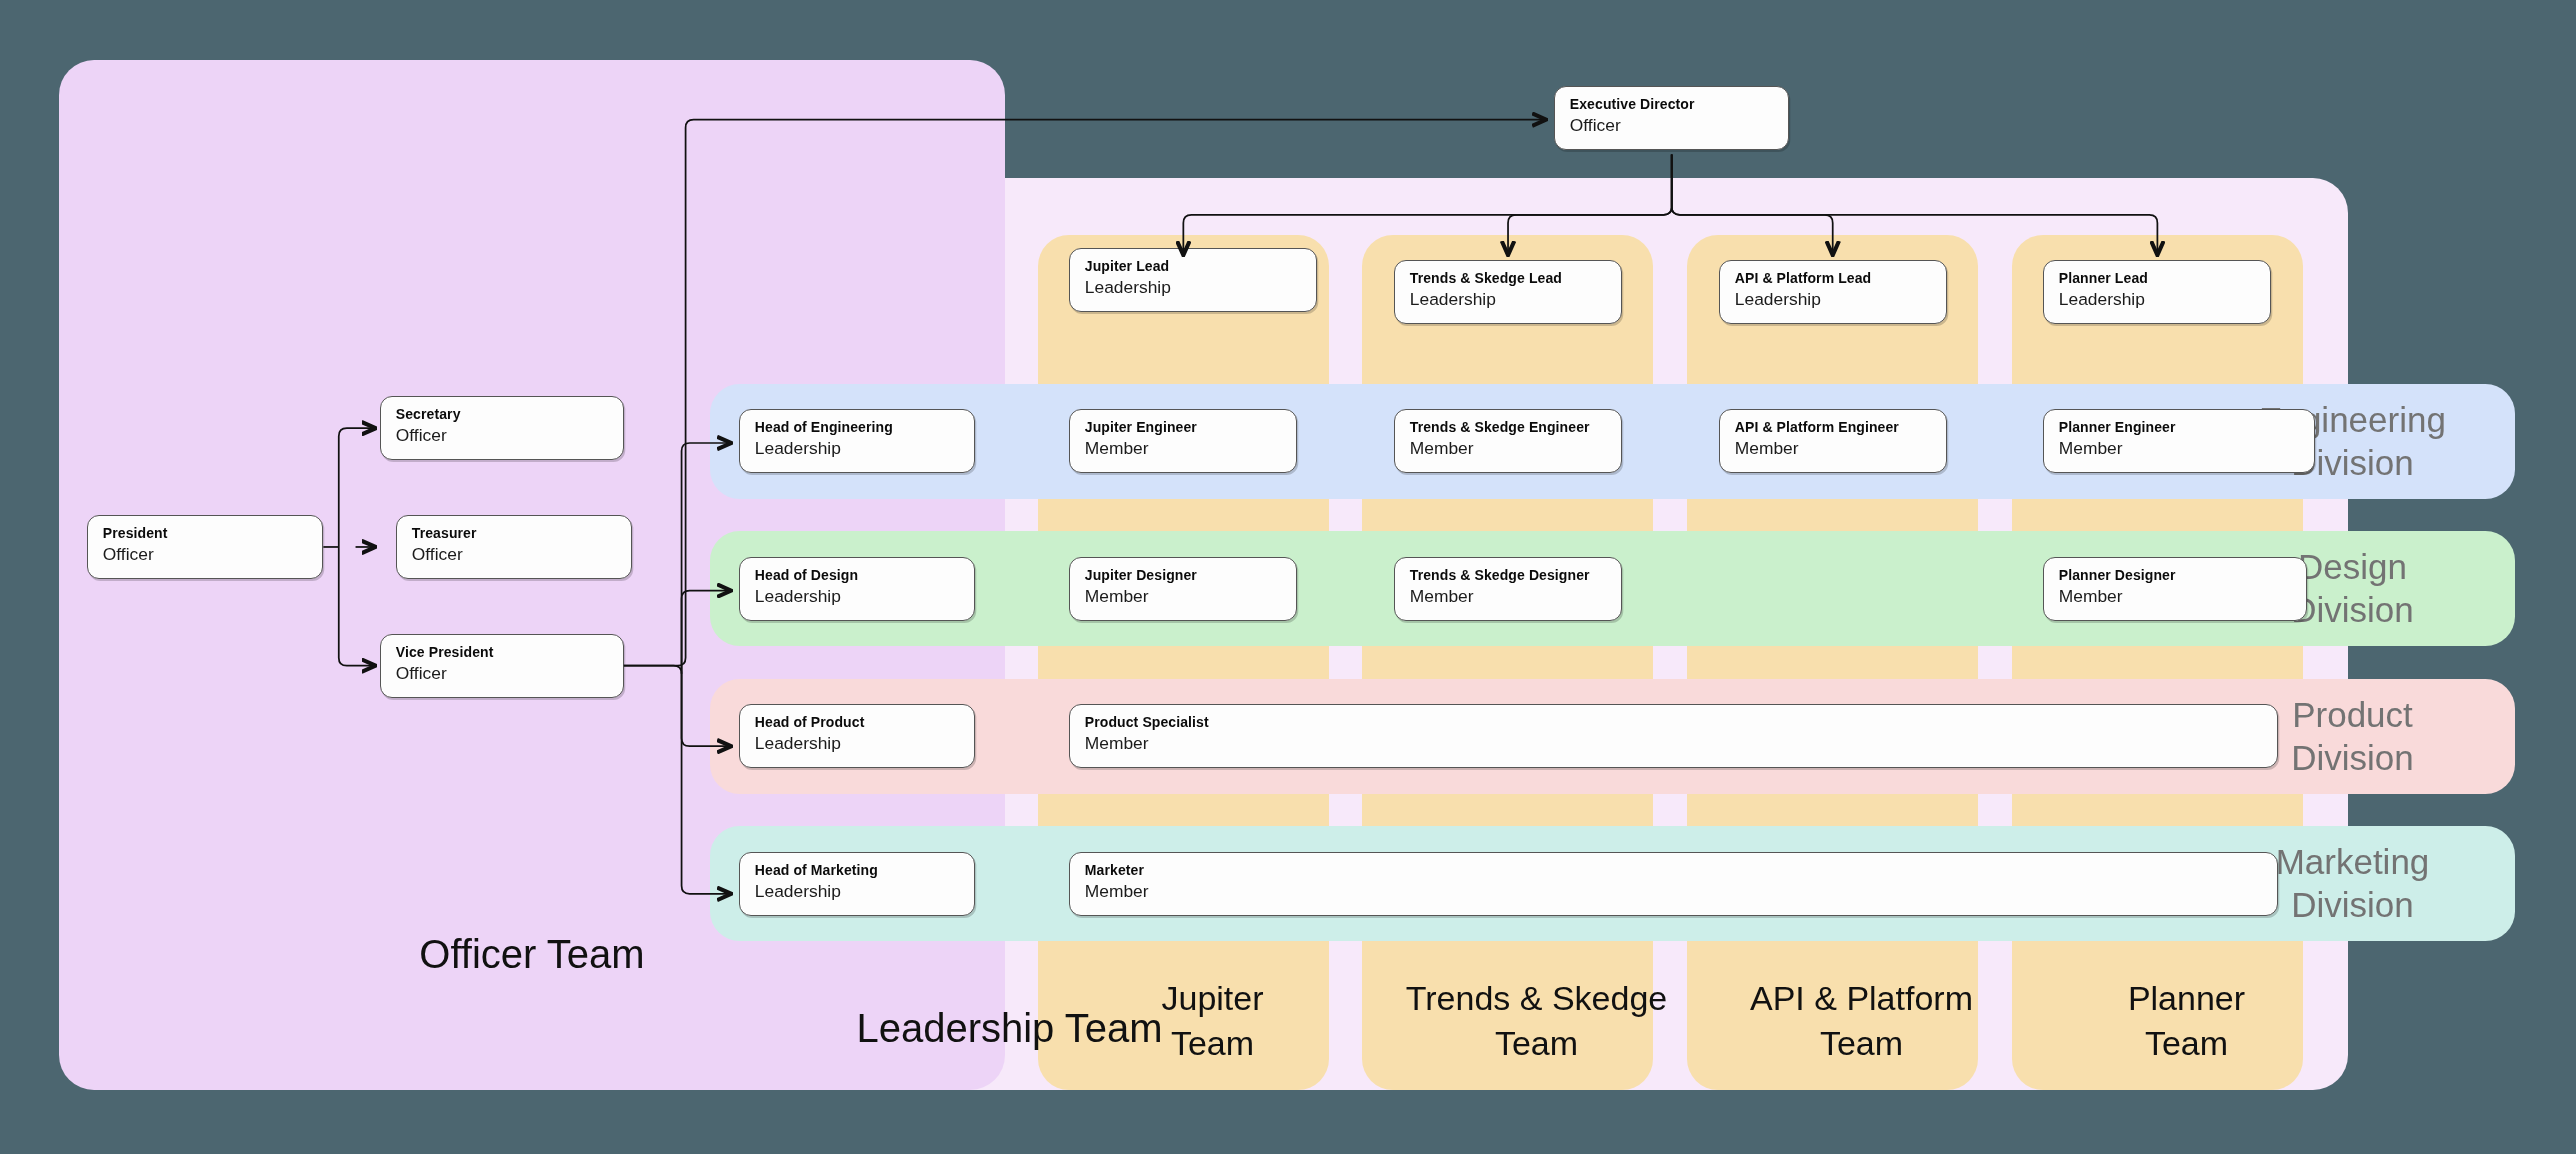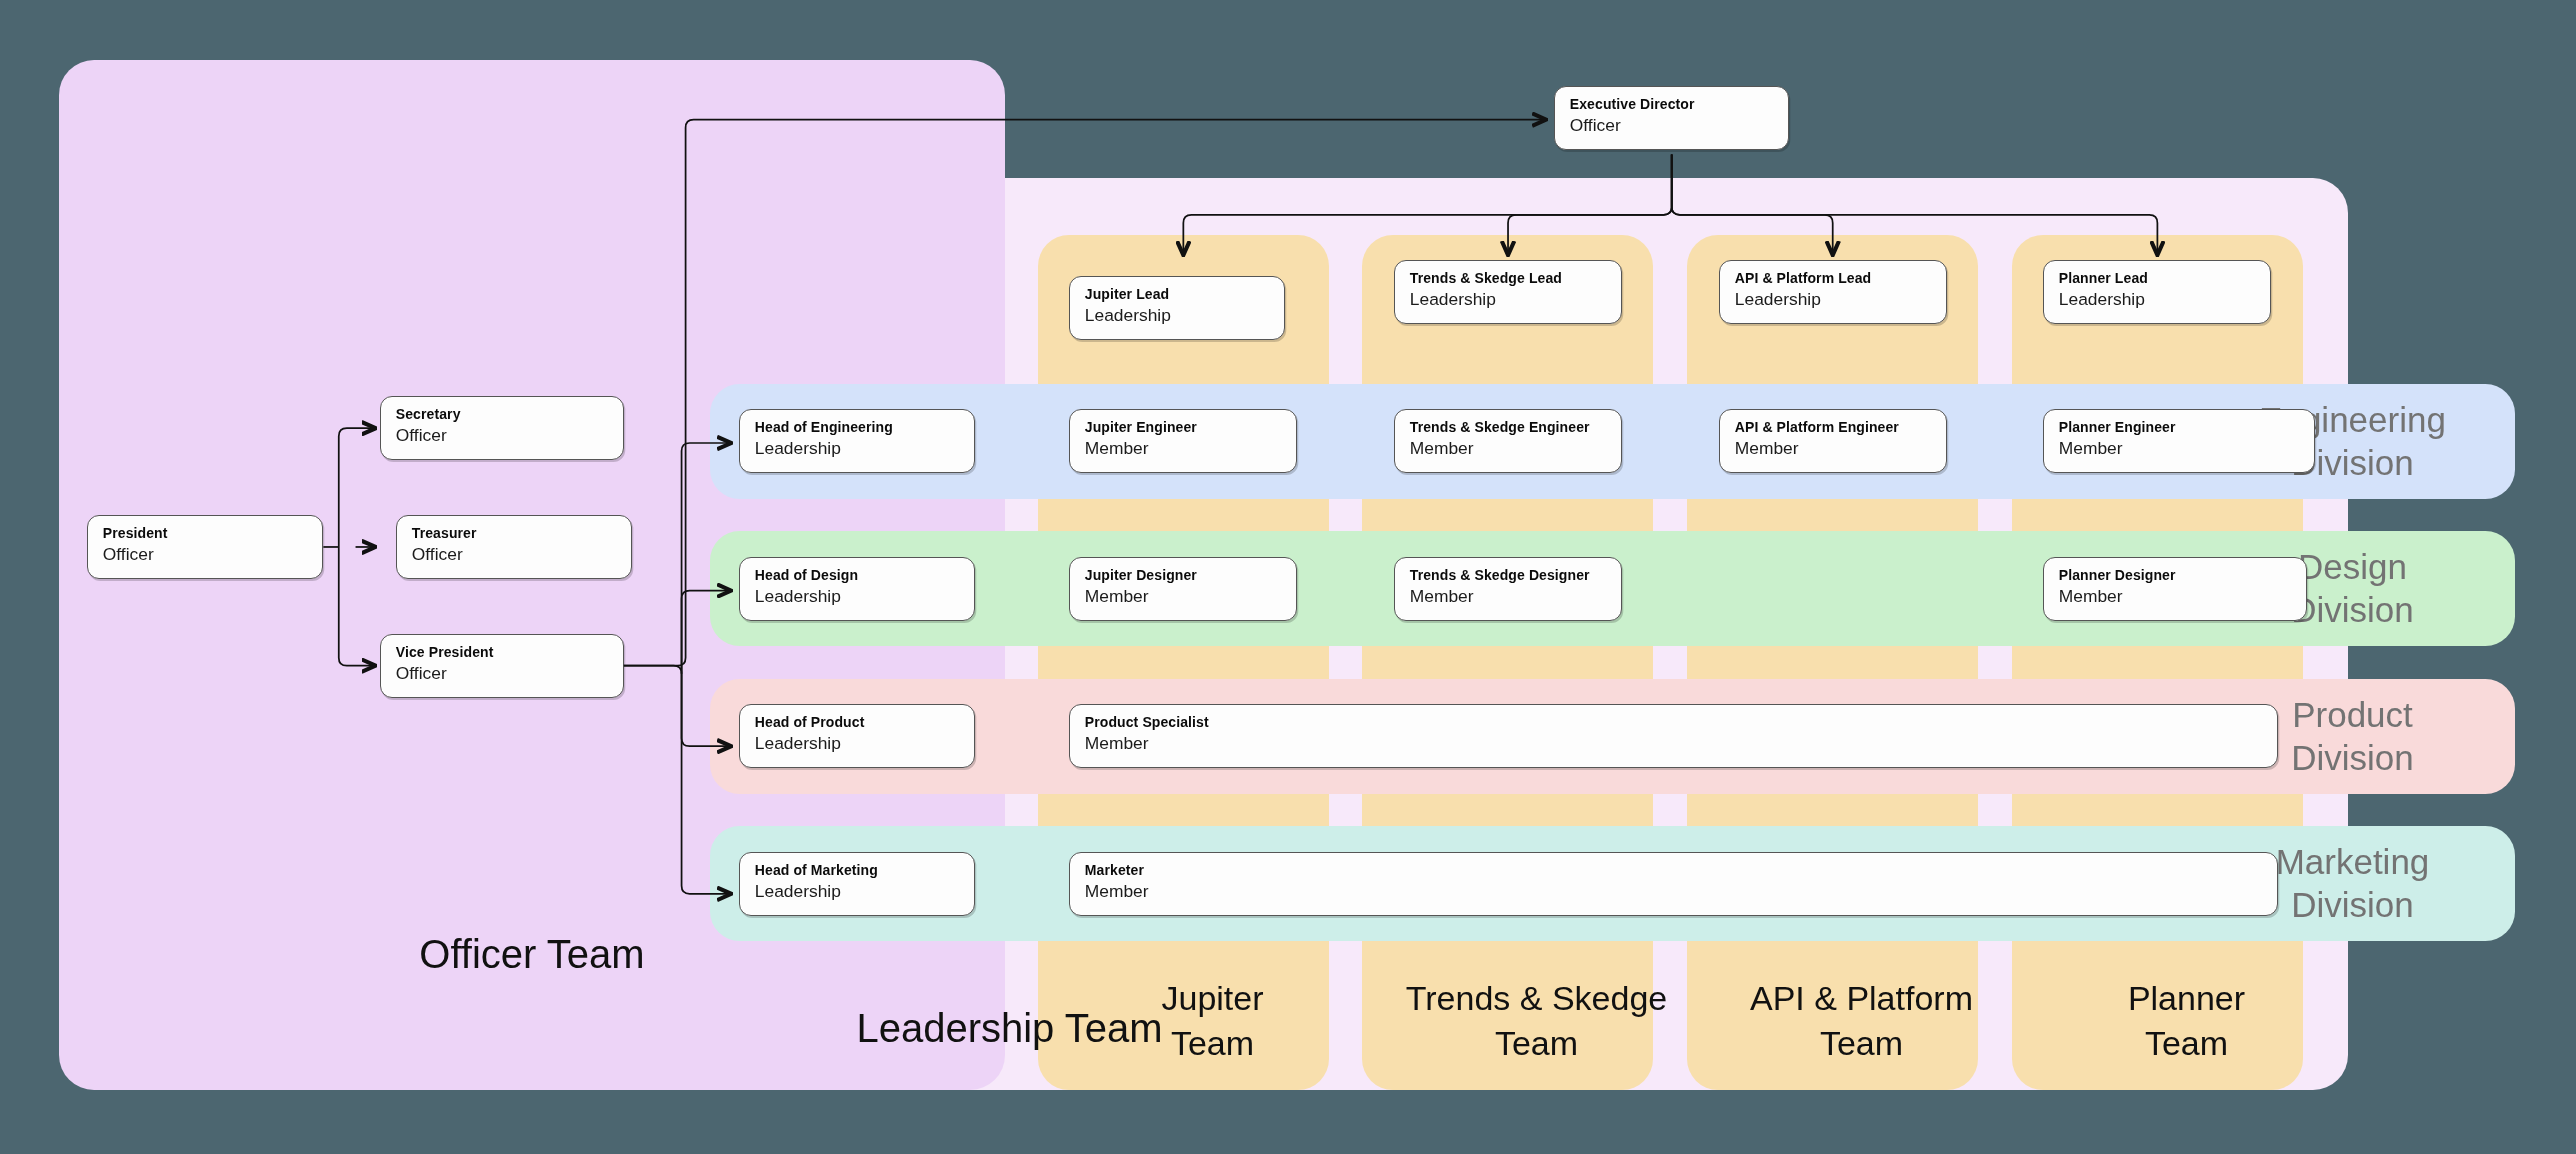--- a/index.html
+++ b/index.html
@@ -202,21 +202,21 @@
   <div class="node" style="left:380px;top:634px;width:244px;height:64px">
     <div class="n-title">Vice President</div>
     <div class="n-role">Officer</div>
   </div>
 
   <div class="node" style="left:1554px;top:86px;width:235px;height:64px">
     <div class="n-title">Executive Director</div>
     <div class="n-role">Officer</div>
   </div>
 
-  <div class="node" style="left:1069px;top:276px;width:216px;height:64px">
+  <div class="node" style="left:1069px;top:248px;width:248px;height:64px">
     <div class="n-title">Jupiter Lead</div>
     <div class="n-role">Leadership</div>
   </div>
   <div class="node" style="left:1394px;top:260px;width:228px;height:64px">
     <div class="n-title">Trends &amp; Skedge Lead</div>
     <div class="n-role">Leadership</div>
   </div>
   <div class="node" style="left:1719px;top:260px;width:228px;height:64px">
     <div class="n-title">API &amp; Platform Lead</div>
     <div class="n-role">Leadership</div>

